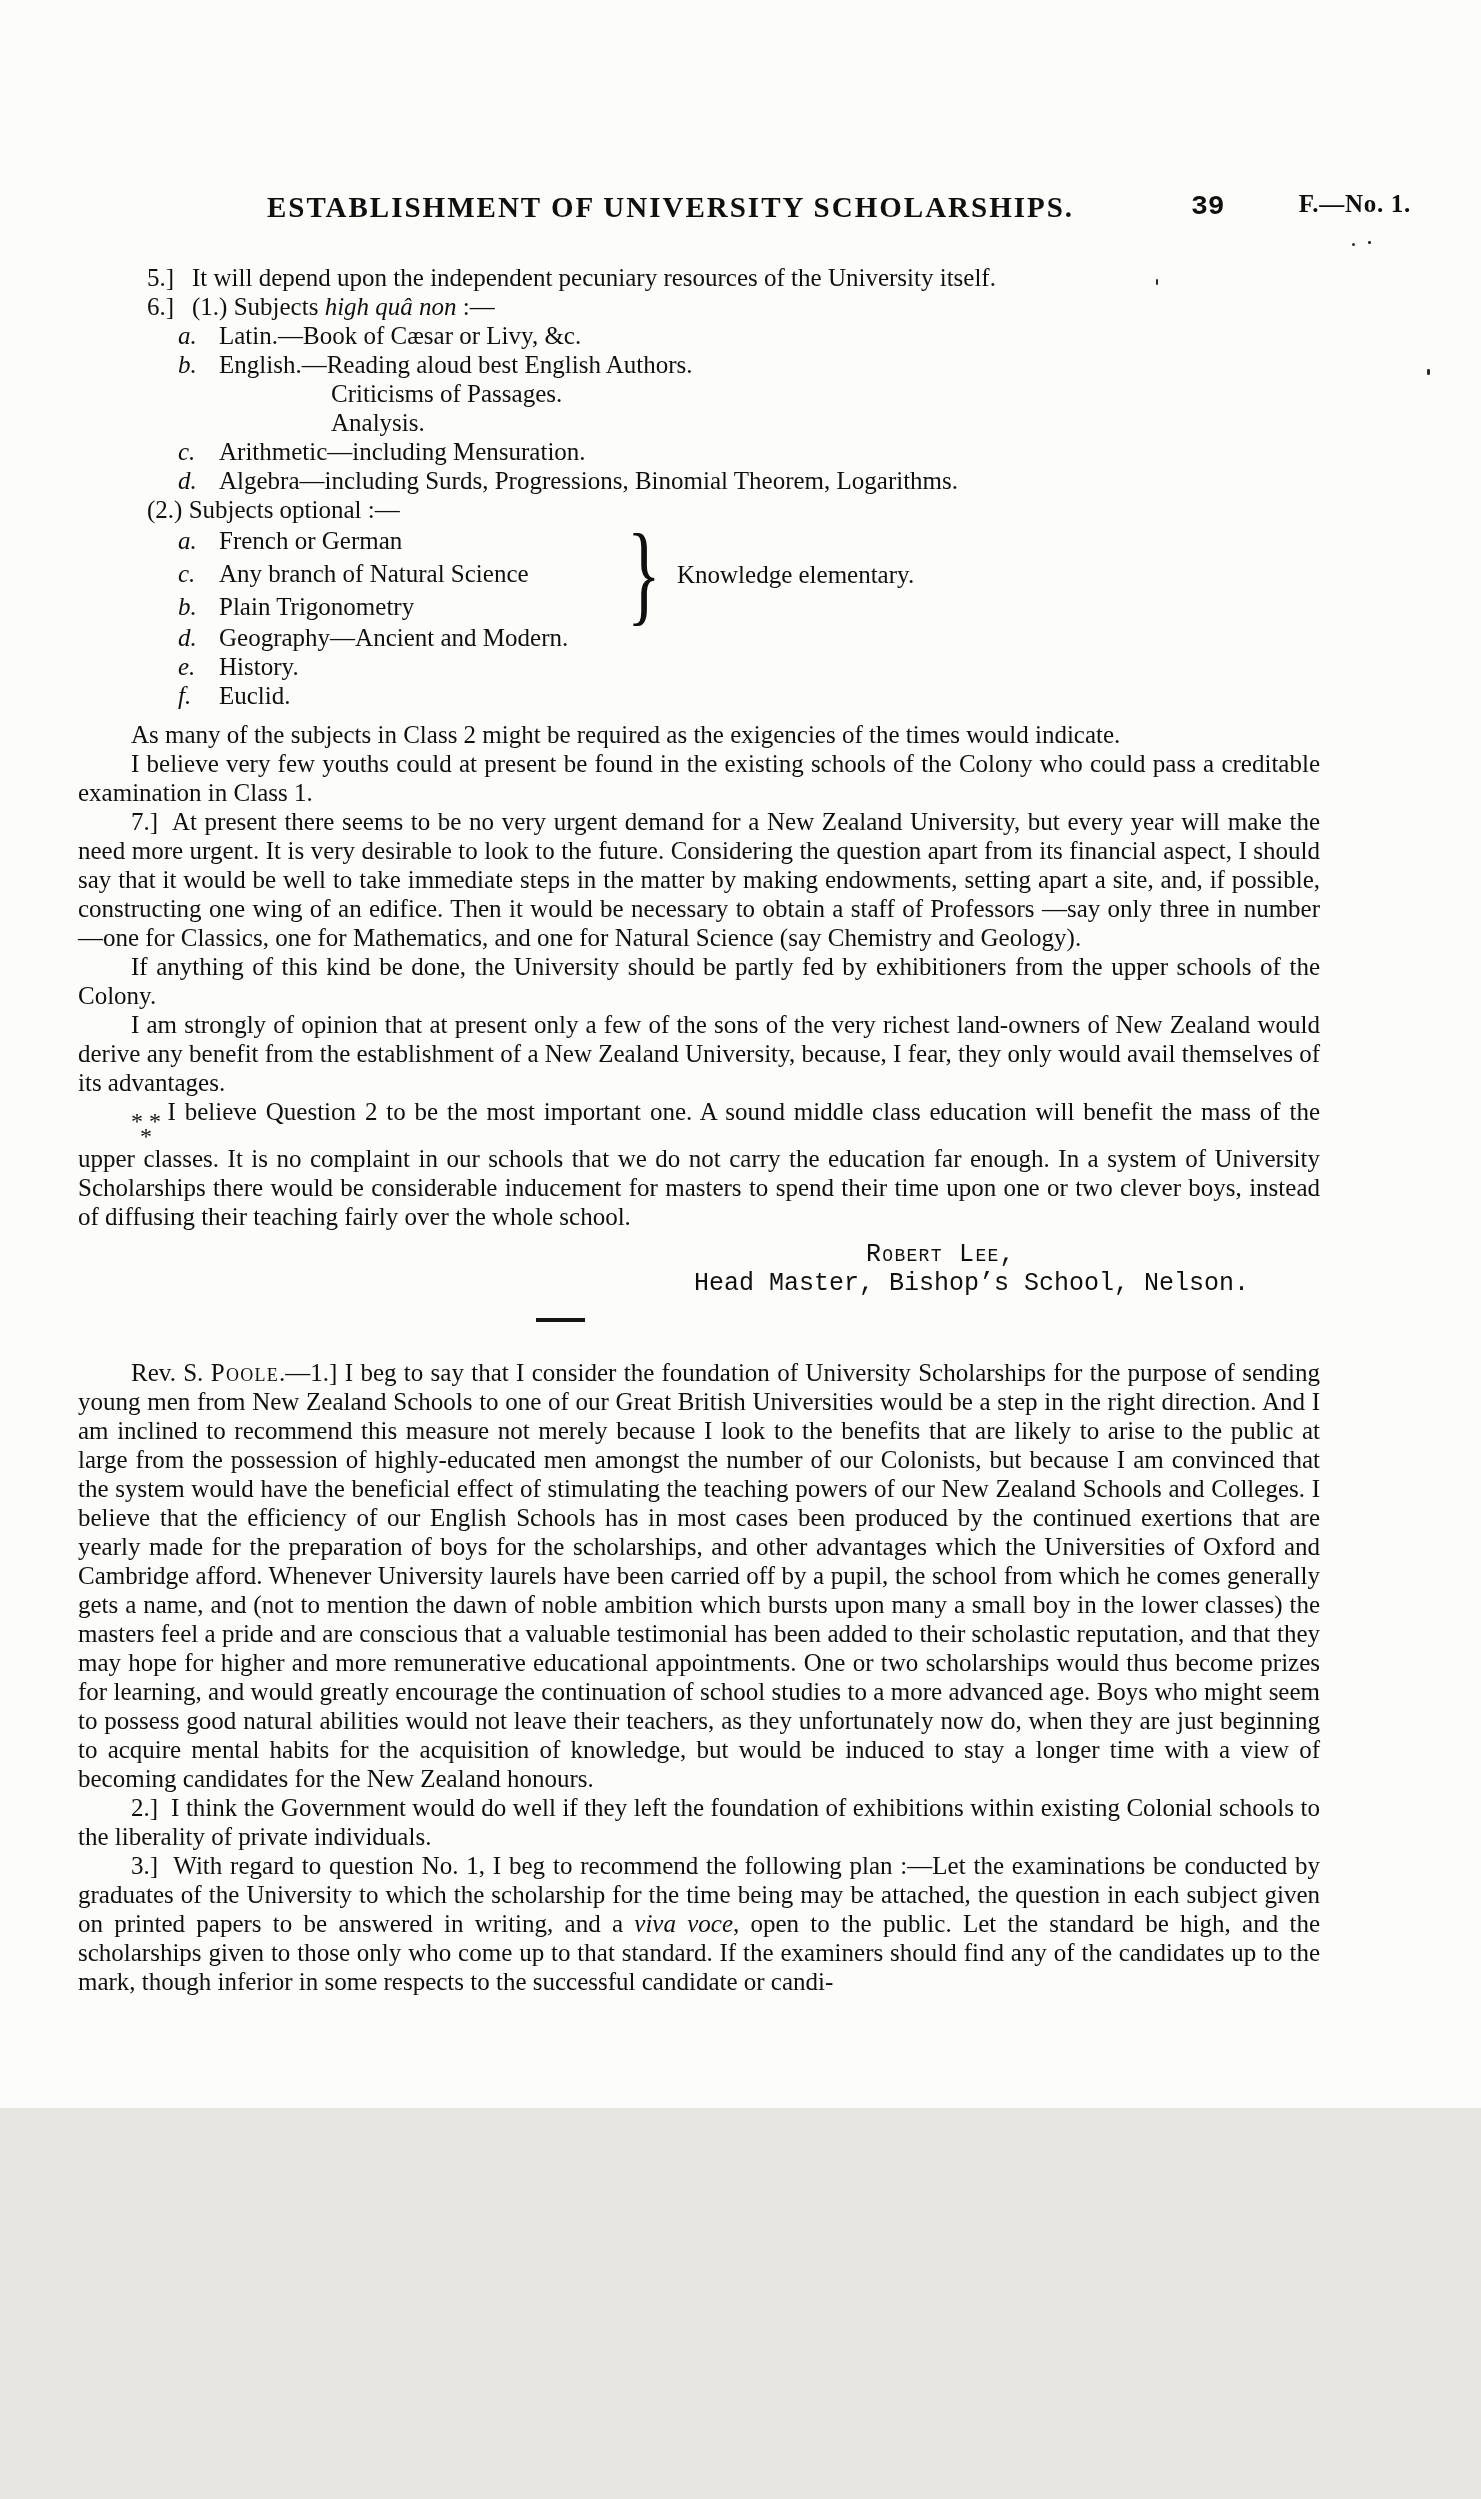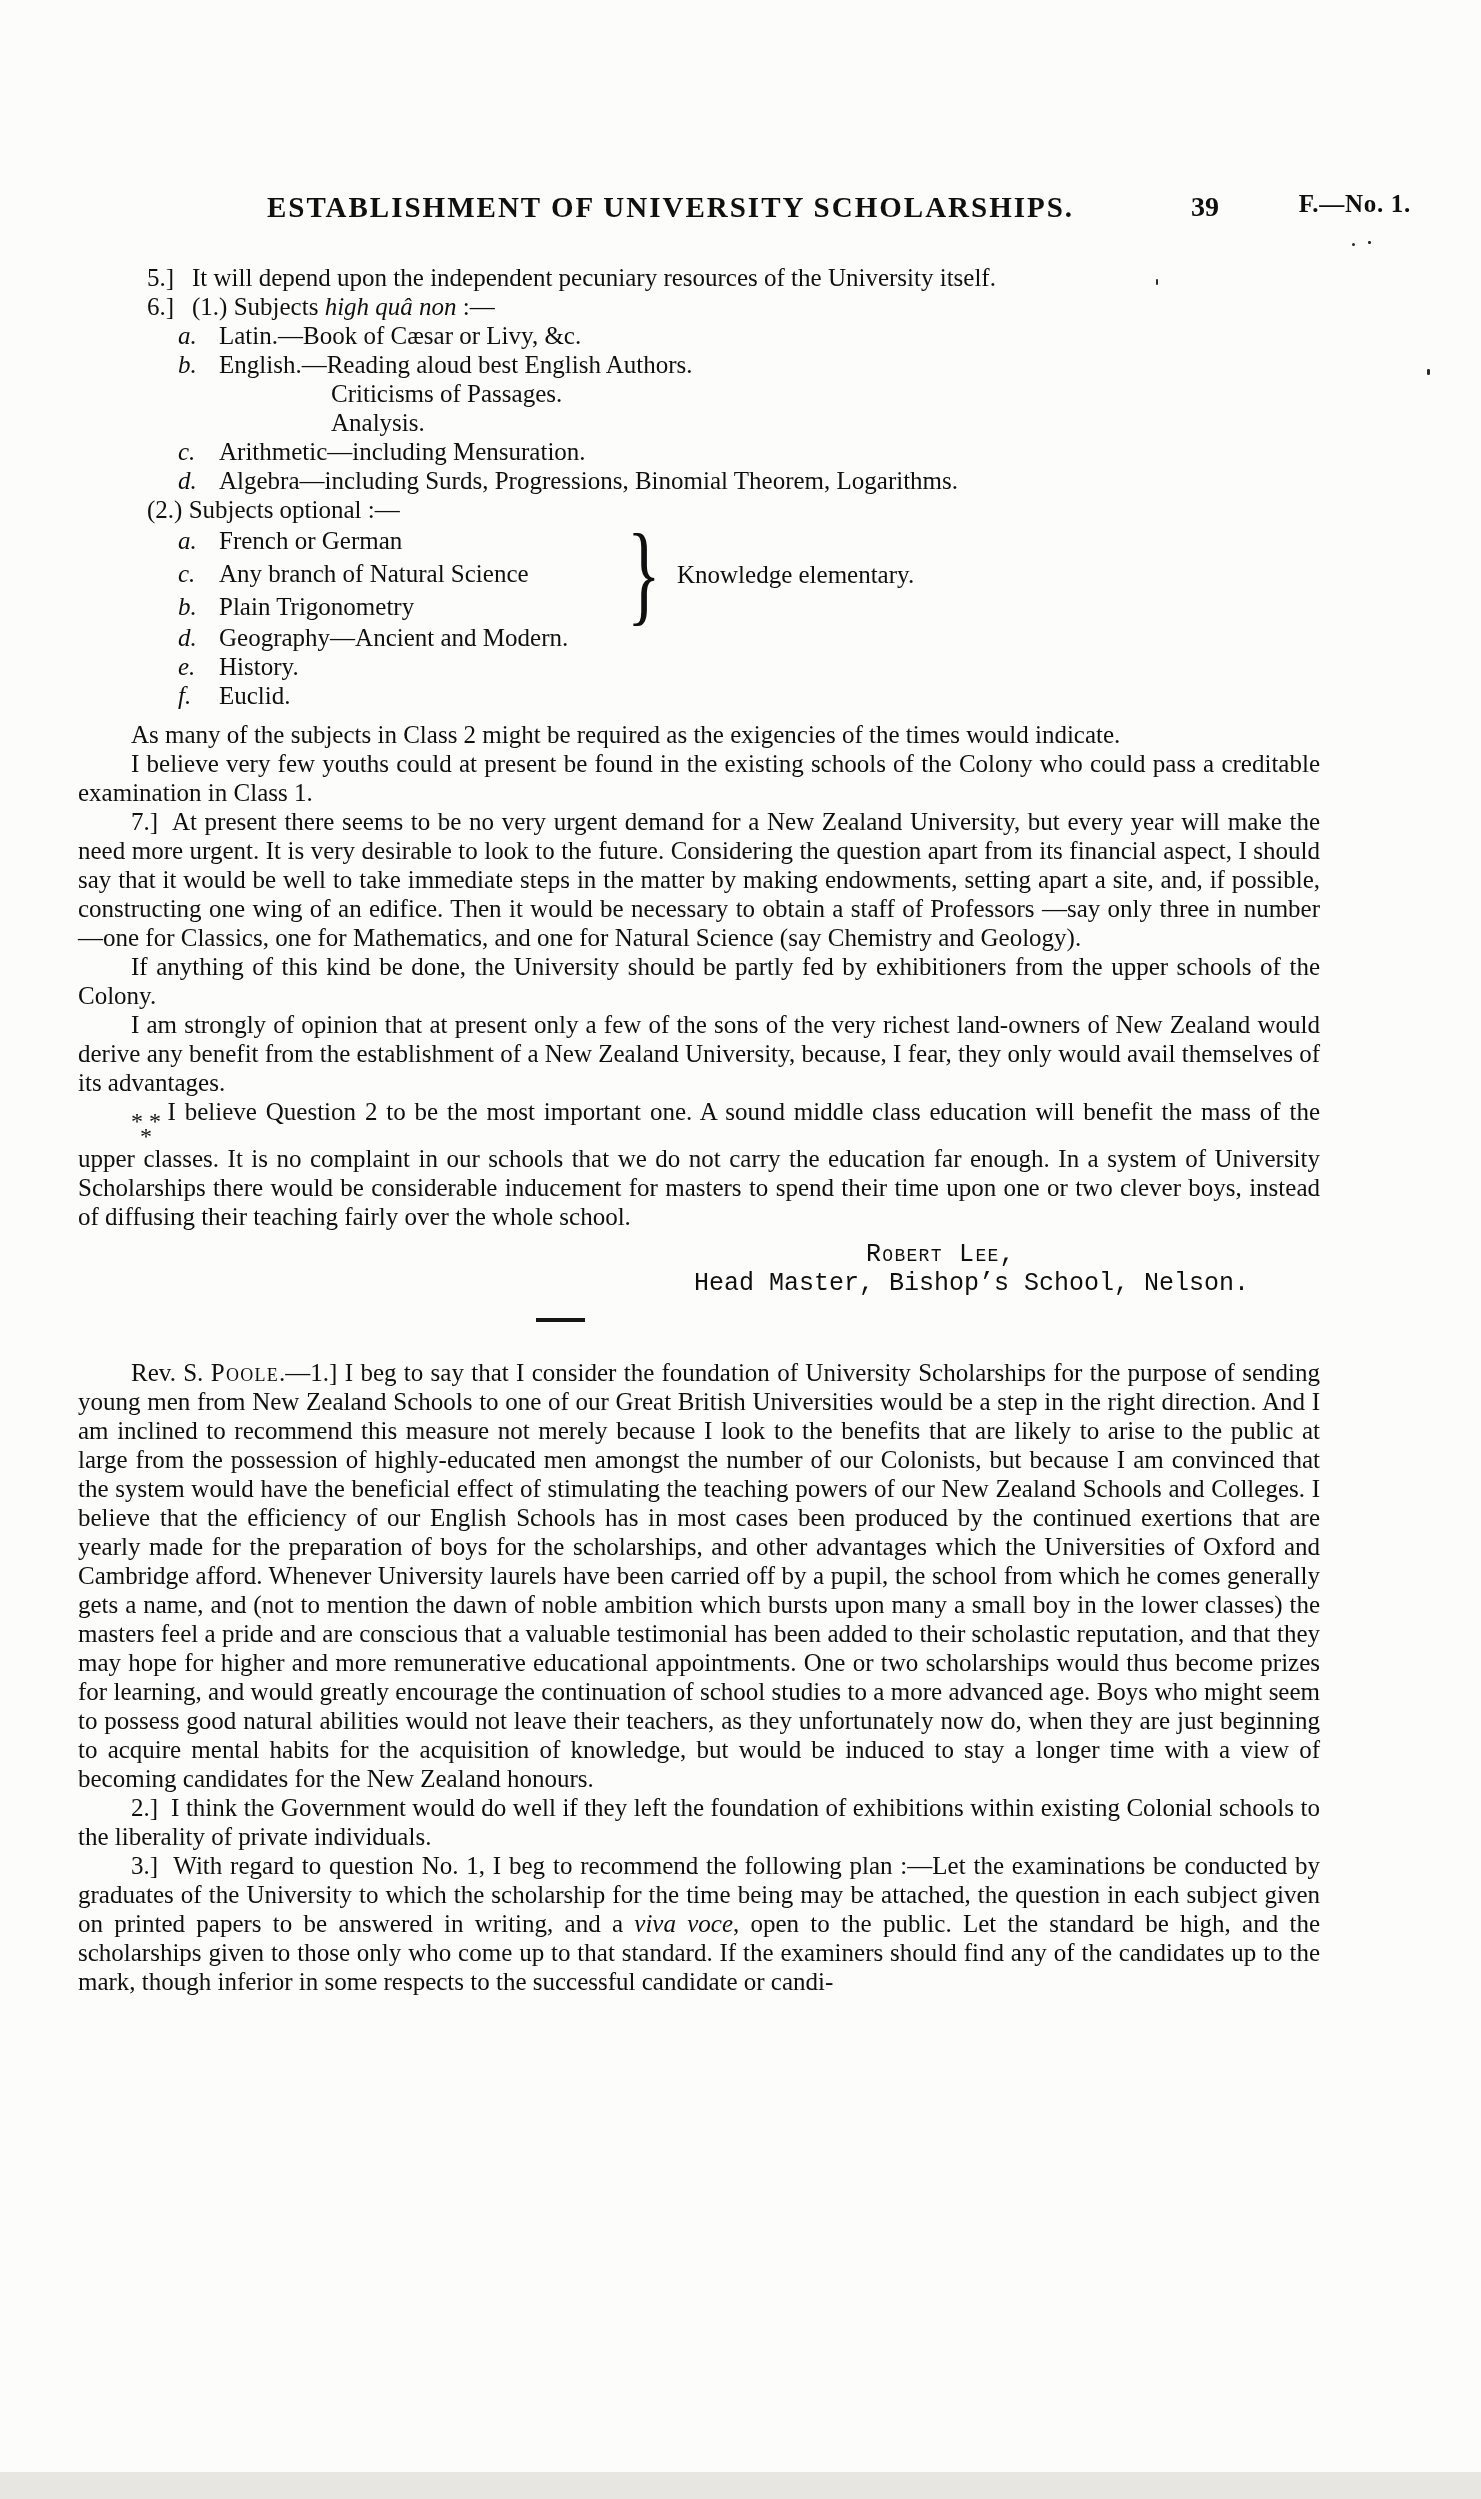--- a/index.html
+++ b/index.html
@@ -1,29 +1,29 @@
 <!DOCTYPE html>
 <html style="font-size:10.6px"><head>
 <meta charset="utf-8">
 <style>
   html,body { margin:0; padding:0; background:#e8e6e0; }
   .page {
-    position:relative; width:1481px; height:2472px; margin:0 auto;
+    position:relative; width:1481px; height:2108px; margin:0 auto;
     background:#fcfcfa; color:#101010; overflow:hidden;
     font-family:"Liberation Serif","DejaVu Serif",serif;
   }
   
   .hdr-title {
     position:absolute; left:153px; top:191px; width:1035px;
     text-align:center; font-weight:bold; font-size:29px; letter-spacing:2px;
     white-space:nowrap;
   }
   .hdr-pageno {
     position:absolute; left:1191px; top:191px;
-    font-weight:bold; font-size:28px;
+    font-weight:bold; font-size:28px;font-family:Liberation Mono, monospace;
   }
   .hdr-issue {
     position:absolute; right:70px; top:190px;
     font-weight:bold; font-size:25px; letter-spacing:0.7px;
   }
   
   .body-col {
     position:absolute; left:78px; top:263px; width:1242px;
     font-size:25px; line-height:29px; text-align:left;
   }

